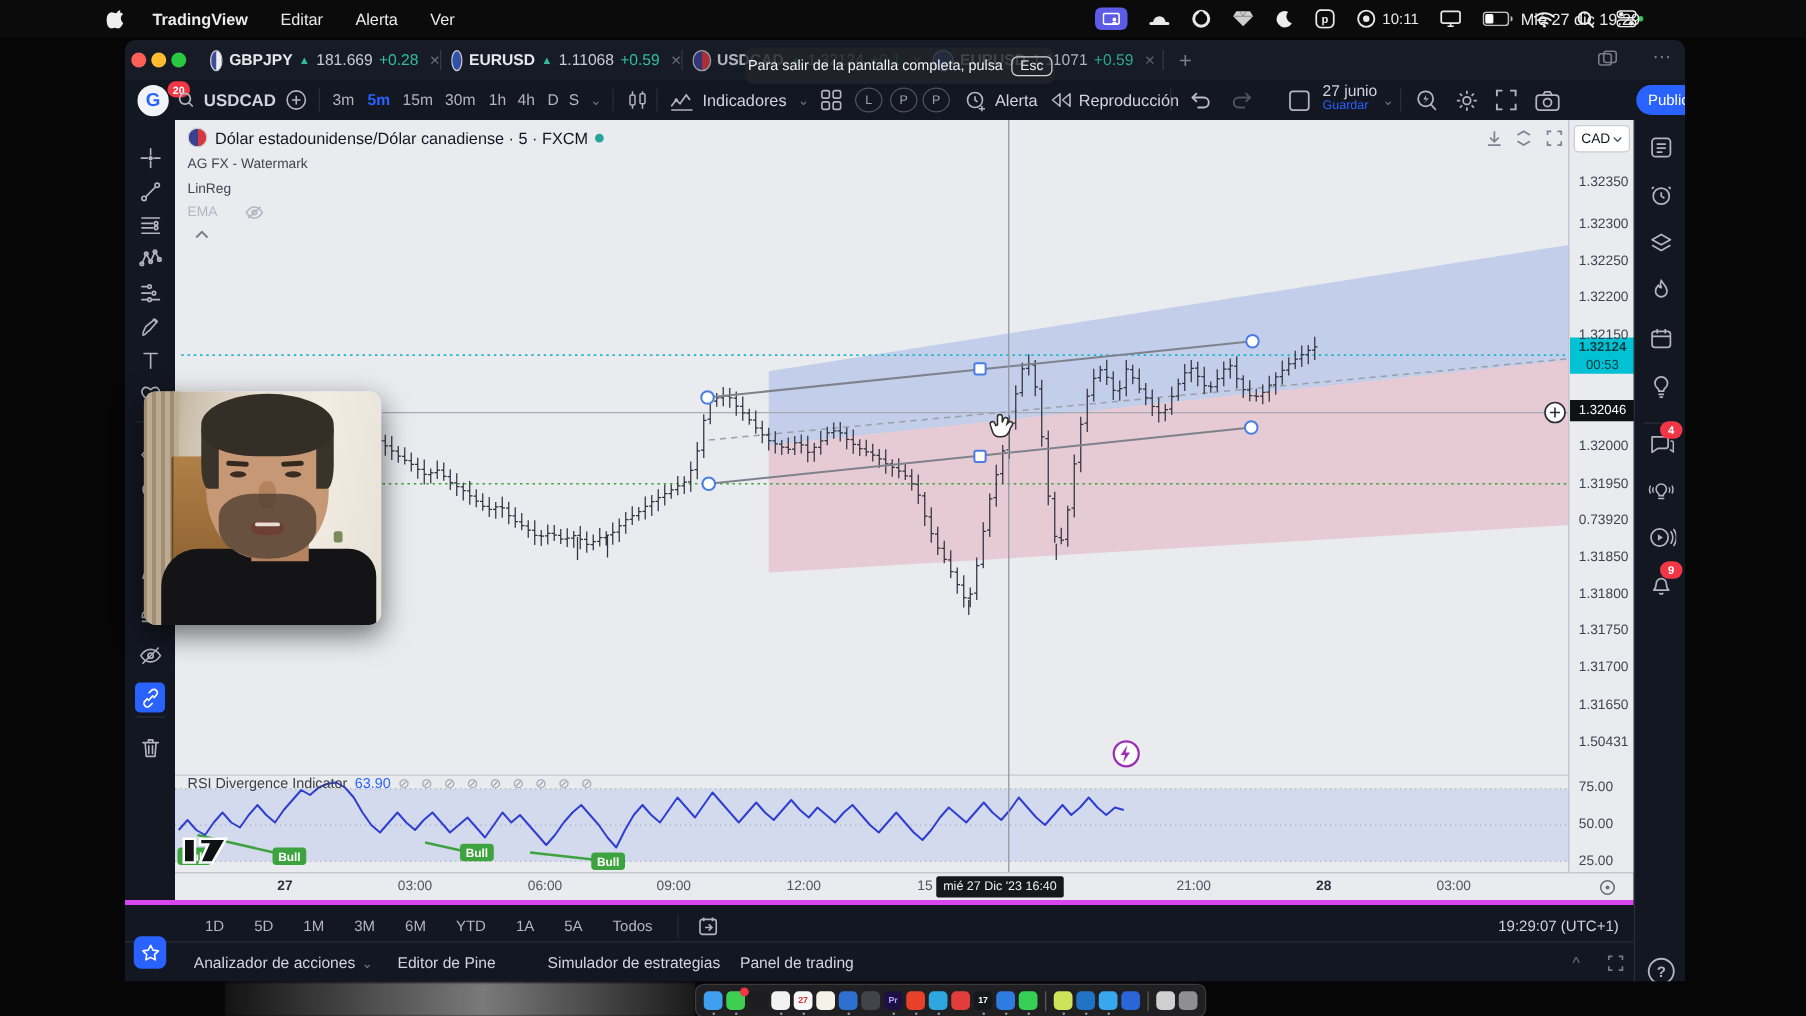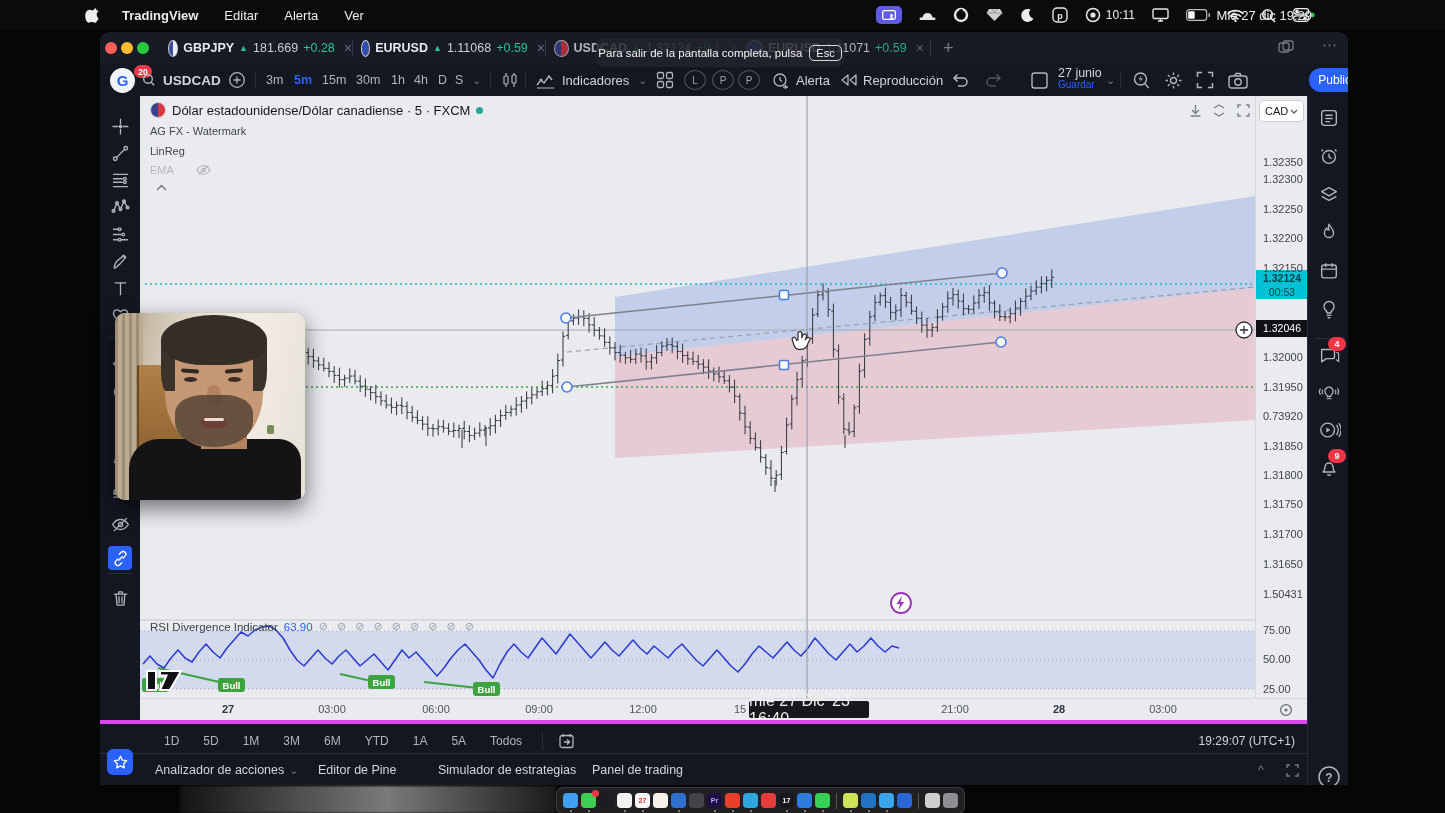--- a/index.html
+++ b/index.html
@@ -68,21 +68,21 @@
   
   .pscale{position:absolute;left:1155px;top:64px;width:52px;height:602px;background:#e9ebef;border-left:1px solid #d4d7dd;}
   .tick{position:absolute;left:0;width:48px;text-align:left;padding-left:7px;font-size:11px;color:#40444c;}
   .cadbtn{position:absolute;left:3px;top:4px;width:45px;height:22px;background:#fff;border:1px solid #c9ccd2;border-radius:4px;display:flex;align-items:center;justify-content:space-between;padding:0 5px;box-sizing:border-box;font-size:11px;color:#14171f;}
   .cntbadge{position:absolute;left:0px;top:174px;width:52px;height:29px;background:#00c2d4;color:#073c42;font-weight:bold;text-align:center;font-size:10.5px;line-height:14px;padding-top:1px;box-sizing:border-box;}
   .lastbadge{position:absolute;left:0px;top:224px;width:52px;height:17px;background:#101114;color:#fff;text-align:center;font-size:10.5px;line-height:17px;}
   
   .taxis{position:absolute;left:40px;top:666px;width:1167px;height:22px;background:#e9ebef;border-top:1px solid #d4d7dd;}
   .tl2{position:absolute;top:4px;transform:translateX(-50%);font-size:11px;color:#50545c;}
   .tl2.b{font-weight:bold;color:#30343c;}
-  .axtip{position:absolute;left:609px;top:2px;width:120px;height:17px;background:#17181c;color:#f0f0f0;font-size:16px;display:flex;align-items:center;justify-content:center;border-radius:2px;}
+  .axtip{position:absolute;left:609px;top:2px;width:102px;height:17px;background:#17181c;color:#f0f0f0;font-size:10px;display:flex;align-items:center;justify-content:center;border-radius:2px;}
   
   .btoolbar{position:absolute;left:0;top:688px;width:1207px;height:33px;background:#131722;border-top:4px solid #d946ef;display:flex;align-items:center;color:#b2b5be;font-size:12px;}
   .rng{margin-left:0;padding:0 12px;}
   .bclock{position:absolute;right:12px;color:#d1d4dc;font-size:12px;}
   .bpanel{position:absolute;left:0;top:721px;width:1207px;height:32px;background:#131722;border-top:1px solid #2a2e39;color:#d1d4dc;font-size:12.5px;}
   .bp{position:absolute;top:0;height:32px;display:flex;align-items:center;gap:5px;}
   .starbtn{position:absolute;left:7px;top:717px;width:26px;height:26px;background:#2962ff;border-radius:6px;display:flex;align-items:center;justify-content:center;z-index:5;}
   
   .rcol{position:absolute;left:1207px;top:64px;width:41px;height:689px;background:#131722;border-left:1px solid #2a2e39;}
   .rtool{position:absolute;left:8px;width:26px;height:26px;display:flex;align-items:center;justify-content:center;}
@@ -583,21 +583,21 @@
         <span>CAD</span>
         <svg class="ic" width="8" height="5" viewBox="0 0 8 5">
             <path d="M1 1l3 3 3-3" fill="none" stroke="#5d606b" stroke-width="1.3"></path>
           </svg>
       </div>
       <div class="cntbadge">
         <div>1.32124</div>
         <div style="font-weight:normal;">00:53</div>
       </div>
       <div class="lastbadge">1.32046</div>
-    <div class="tick" style="top: 60px;">1.32350</div>
+    <div class="tick" style="top: 44px;">1.32350</div>
         <div class="tick" style="top: 77px;">1.32300</div>
         <div class="tick" style="top: 107px;">1.32250</div>
         <div class="tick" style="top: 136px;">1.32200</div>
         <div class="tick" style="top: 166px;">1.32150</div>
         <div class="tick" style="top: 255px;">1.32000</div>
         <div class="tick" style="top: 285px;">1.31950</div>
         <div class="tick" style="top: 314px;">0.73920</div>
         <div class="tick" style="top: 344px;">1.31850</div>
         <div class="tick" style="top: 373px;">1.31800</div>
         <div class="tick" style="top: 402px;">1.31750</div>

